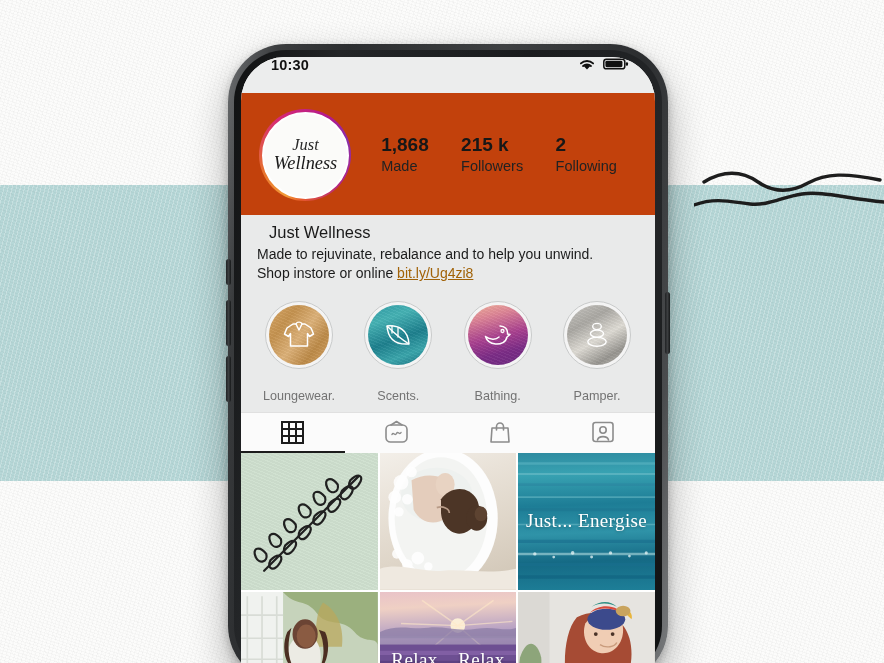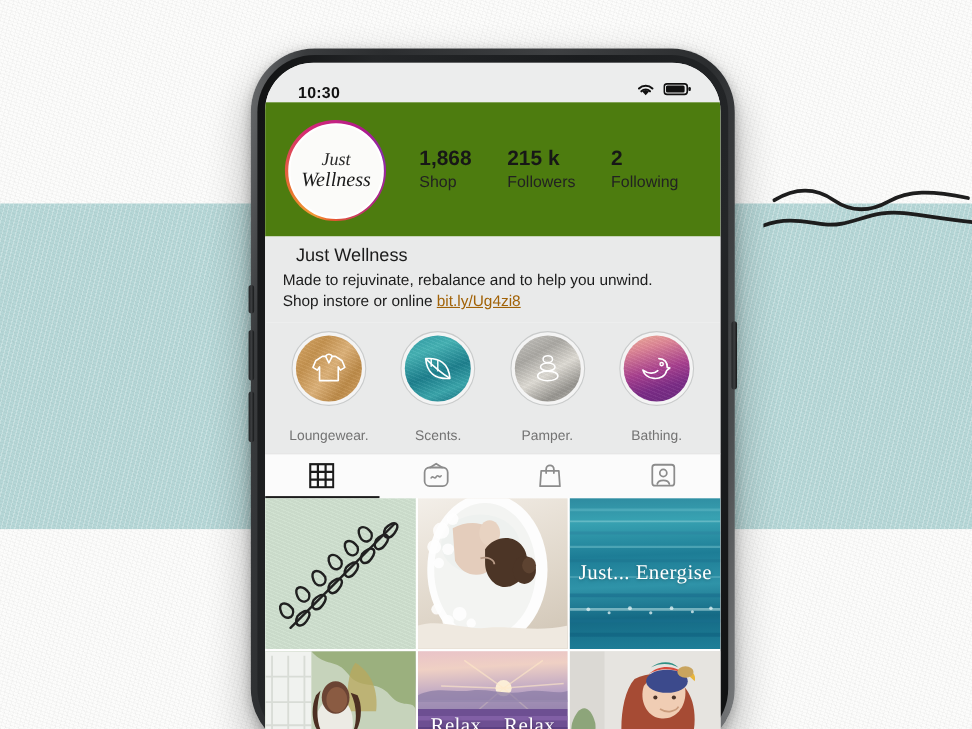--- a/index.html
+++ b/index.html
@@ -55,29 +55,29 @@
   }
   
   .btn-side{position:absolute;background:linear-gradient(90deg,#202224,#3c3e40,#17191a);border-radius:3px;}
   #btn-left-1{left:-2px;top:215px;width:5px;height:26px;}
   #btn-left-2{left:-2px;top:256px;width:5px;height:46px;}
   #btn-left-3{left:-2px;top:312px;width:5px;height:46px;}
   #btn-right-1{right:-2px;top:248px;width:5px;height:62px;}
 
   
   .statusbar{
-    height:36px;background:#eceded;display:flex;align-items:flex-end;
+    height:36px;background:#eceded;display:flex;align-items:flex-start;
     padding:0 26px 0 30px;justify-content:space-between;
   }
   .status-time{font-size:14.5px;font-weight:700;color:#111;letter-spacing:.2px;}
   .status-right{display:flex;align-items:center;gap:7px;}
 
   
   .profile-top{
-    background:#4d7c0f;display:flex;align-items:center;
+    background:#c2410c;display:flex;align-items:center;
     padding:16px 18px 14px 18px;gap:14px;
   }
   .avatar-ring{
     width:92px;height:92px;border-radius:50%;flex:0 0 auto;
     background:conic-gradient(from 205deg,#f29c38 0deg,#e8732e 42deg,#d62976 120deg,#b01a8e 190deg,#8a2ea8 225deg,#b32585 285deg,#e85a2c 340deg,#f29c38 360deg);
     padding:2.5px;box-sizing:border-box;
   }
   .avatar-inner{
     width:100%;height:100%;border-radius:50%;box-sizing:border-box;
     background:#fbfbf9;border:2.5px solid #fff;
@@ -196,21 +196,21 @@
         <div class="avatar-inner">
           <svg width="86" height="86" viewBox="0 0 86 86">
             <text x="43" y="38" text-anchor="middle" font-family="Liberation Serif, serif" font-size="17" fill="#2a2a2a" font-style="italic">Just</text>
             <text x="43" y="58" text-anchor="middle" font-family="Liberation Serif, serif" font-size="19" fill="#1a1a1a" font-style="italic">Wellness</text>
           </svg>
         </div>
       </div>
       <div class="stats">
         <div class="stat">
           <div class="stat-num">1,868</div>
-          <div class="stat-lbl">Shop</div>
+          <div class="stat-lbl">Made</div>
         </div>
         <div class="stat">
           <div class="stat-num">215 k</div>
           <div class="stat-lbl">Followers</div>
         </div>
         <div class="stat">
           <div class="stat-num">2</div>
           <div class="stat-lbl">Following</div>
         </div>
       </div>
@@ -245,49 +245,49 @@
           <div class="hl-img cover-scents">
             <div class="noise"></div>
             <svg width="40" height="40" viewBox="0 0 40 40" style="position:relative;z-index:2">
               <path d="M9 11 C21 10 30 15 31 29 C18 30 10 24 9 11 Z" fill="none" stroke="#ffffff" stroke-width="1.5" stroke-linejoin="round"></path>
               <path d="M9 11 C16 18 23 24 31 29" fill="none" stroke="#ffffff" stroke-width="1.4"></path>
               <path d="M14 11 L14 18 M20 13 L20 22" fill="none" stroke="#ffffff" stroke-width="1.3" stroke-linecap="round"></path>
             </svg>
           </div>
         </div>
         <div class="hl-label">Scents.</div>
-      </div>
-
-      <div class="hl">
-        <div class="hl-ring">
-          <div class="hl-img cover-pamper">
-            <div class="noise"></div>
-            <svg width="40" height="40" viewBox="0 0 40 40" style="position:relative;z-index:2">
-              <ellipse cx="20" cy="11.5" rx="4.3" ry="3.1" fill="none" stroke="#ffffff" stroke-width="1.4"></ellipse>
-              <ellipse cx="20" cy="18.6" rx="6.6" ry="3.6" fill="none" stroke="#ffffff" stroke-width="1.4"></ellipse>
-              <ellipse cx="20" cy="26.8" rx="9.2" ry="4.4" fill="none" stroke="#ffffff" stroke-width="1.4"></ellipse>
-            </svg>
-          </div>
-        </div>
-        <div class="hl-label">Pamper.</div>
       </div>
 
       <div class="hl">
         <div class="hl-ring">
           <div class="hl-img cover-bathing">
             <div class="noise"></div>
             <svg width="40" height="40" viewBox="0 0 40 40" style="position:relative;z-index:2">
               <path d="M22 11 C27 11 30 14.5 29.5 19 L32 19.5 L29 22
                        C28 27 23 29.5 17.5 29 C12 28.5 8.5 25 7.5 21.5
                        C12 25 18 25 21 22" fill="none" stroke="#ffffff" stroke-width="1.5" stroke-linejoin="round" stroke-linecap="round"></path>
               <circle cx="24.5" cy="16" r="1.5" fill="none" stroke="#ffffff" stroke-width="1.3"></circle>
             </svg>
           </div>
         </div>
         <div class="hl-label">Bathing.</div>
+      </div>
+
+      <div class="hl">
+        <div class="hl-ring">
+          <div class="hl-img cover-pamper">
+            <div class="noise"></div>
+            <svg width="40" height="40" viewBox="0 0 40 40" style="position:relative;z-index:2">
+              <ellipse cx="20" cy="11.5" rx="4.3" ry="3.1" fill="none" stroke="#ffffff" stroke-width="1.4"></ellipse>
+              <ellipse cx="20" cy="18.6" rx="6.6" ry="3.6" fill="none" stroke="#ffffff" stroke-width="1.4"></ellipse>
+              <ellipse cx="20" cy="26.8" rx="9.2" ry="4.4" fill="none" stroke="#ffffff" stroke-width="1.4"></ellipse>
+            </svg>
+          </div>
+        </div>
+        <div class="hl-label">Pamper.</div>
       </div>
 
     </div>
 
     <div class="tabbar">
       <div class="tab active">
         <svg width="23" height="23" viewBox="0 0 23 23">
           <rect x="1" y="1" width="21" height="21" fill="none" stroke="#1c1c1c" stroke-width="2"></rect>
           <line x1="8" y1="1" x2="8" y2="22" stroke="#1c1c1c" stroke-width="2"></line>
           <line x1="15" y1="1" x2="15" y2="22" stroke="#1c1c1c" stroke-width="2"></line>

